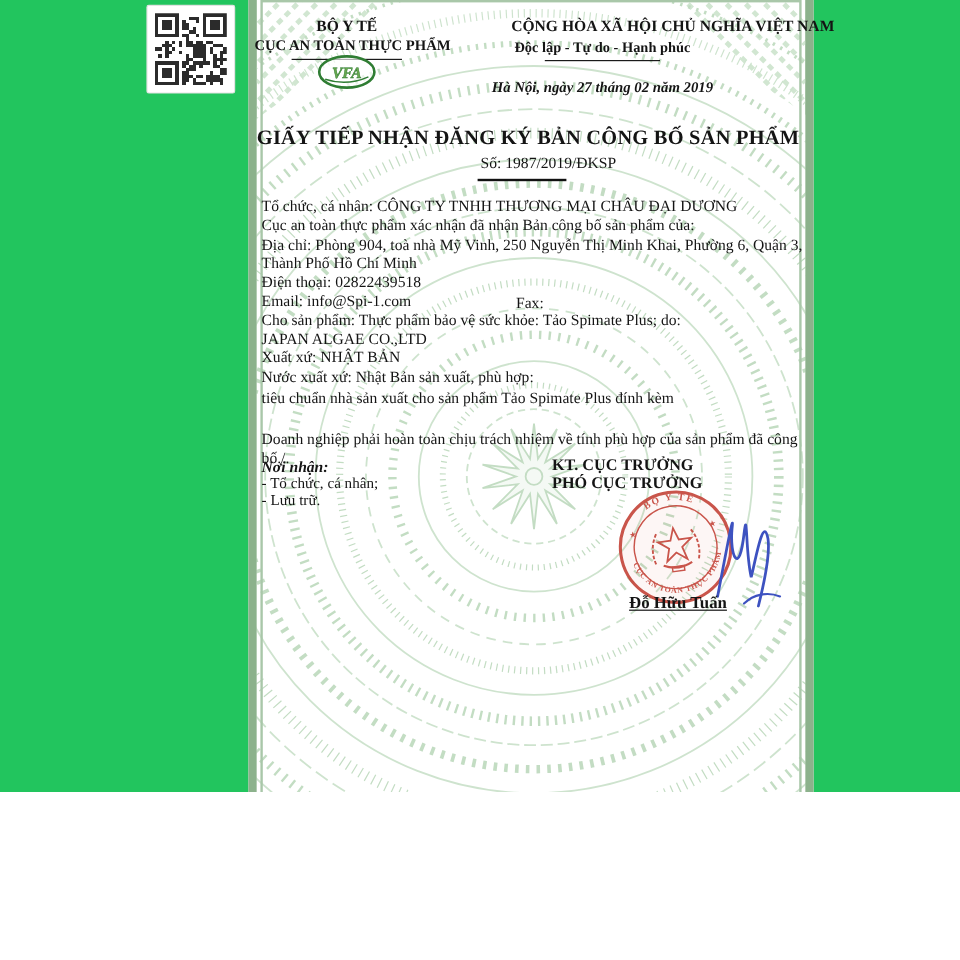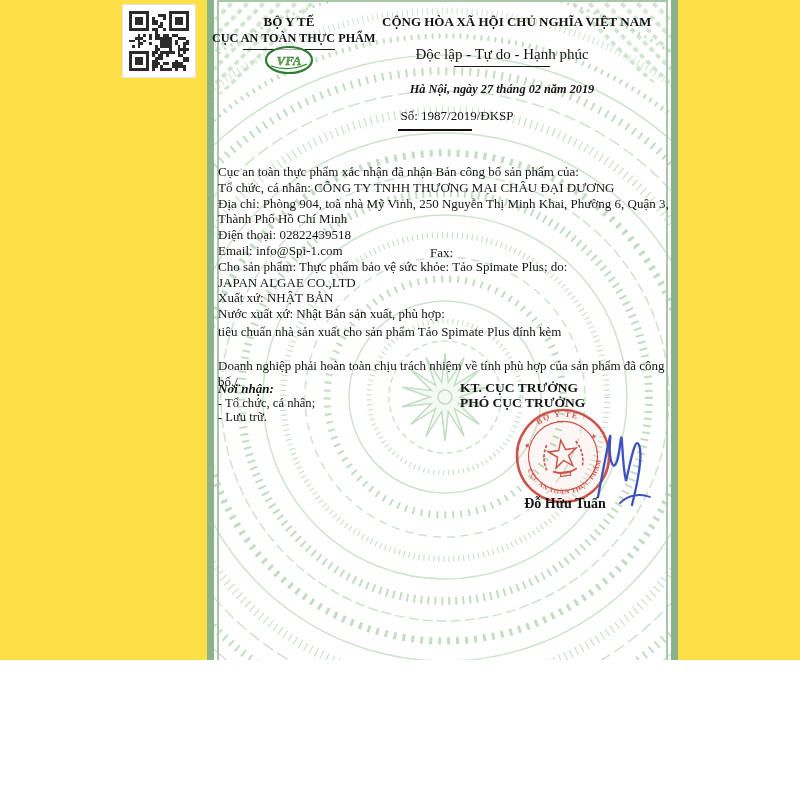--- a/index.html
+++ b/index.html
@@ -1,18 +1,18 @@
 <!DOCTYPE html>
 <html><head>
 <meta charset="utf-8">
 <style>
   * { margin:0; padding:0; box-sizing:border-box; }
   html,body { width:800px; height:800px; }
   body { background:#ffffff; font-family:"Liberation Serif","DejaVu Serif",serif; color:#141414; }
-  .page { position:relative; width:800px; height:660px; overflow:hidden; background:#fde047; }
+  .page { position:relative; width:800px; height:660px; overflow:hidden; background:#22c55e; }
 
   
   .qr-card { position:absolute; left:122px; top:4px; width:74px; height:74px; background:#fff;
              border:1px solid #e3e3e3; border-radius:2px; display:flex; align-items:center; justify-content:center; }
   .qr-card svg { width:60px; height:60px; }
 
   
   .certificate { position:absolute; left:207px; top:-10px; width:471px; height:775px;
                  background:#fff; border:7px solid #8cb28c; }
   .inner-line { position:absolute; inset:3px; border:2px solid #a9c7a9; z-index:1; pointer-events:none; }
@@ -21,22 +21,22 @@
   .content > div { position:absolute; }
 
   .header-left  { left:-2px; top:17px; width:154px; text-align:center; }
   .header-left .l1 { font-weight:bold; font-size:13px; }
   .header-left .l2 { font-weight:bold; font-size:12.2px; margin-top:1px; white-space:nowrap; }
   .rule { border-top:1.5px solid #1a1a1a; height:0; margin:3px auto 0; }
   .header-left .rule { width:92px; }
   .vfa { margin-top:-6px; }
 
   .header-right { left:168px; top:17px; width:240px; text-align:center; }
-  .header-right .l1 { font-weight:bold; font-size:13px; white-space:nowrap; }
-  .header-right .l2 { font-weight:normal; font-size:15px; margin-top:16px; }
+  .header-right .l1 { font-weight:bold; font-size:13px; white-space:nowrap;margin-left:44px; }
+  .header-right .l2 { font-weight:bold; font-size:12px; margin-top:2px; }
   .header-right .rule { width:96px; }
   .date-line { font-style:italic; font-weight:bold; font-size:12.3px; margin-top:15px; }
 
   .title-block { left:0; top:108px; width:442px; text-align:center; }
   .title-main { font-weight:bold; font-size:17px; letter-spacing:.2px; white-space:nowrap; }
   .title-no { font-size:13px; margin-top:3px;padding-left:44px; }
   .title-rule { width:74px; border-top:2px solid #111; height:0; margin:5px auto 0; }
 
   .body { left:4px; top:167px; width:453px; font-size:13px; }
   .body > div { line-height:15.8px; }
@@ -47,21 +47,21 @@
 
   .recipients { left:4px; top:384px; font-size:12.6px; }
   .recipients .lbl { font-weight:bold; font-style:italic; font-size:13px; }
   .recipients .it { line-height:13.6px; }
 
   .kt-block { left:246px; top:384px; width:200px; text-align:left;
               font-weight:bold; font-size:13.5px; line-height:14.5px; }
 
   .stamp { left:299px; top:409px; width:100px; height:100px; transform:rotate(-8deg); opacity:.92; }
   .signature { left:378px; top:420px; width:64px; height:92px; }
-  .signer-name { left:271px; top:499px; width:160px; text-align:center; font-weight:bold; font-size:14px; }
+  .signer-name { left:271px; top:499px; width:160px; text-align:center; font-weight:bold; font-size:14px;text-decoration:underline; }
 
   .dossier-code { position:absolute; left:0; top:784px; width:796px; text-align:center;
                   font-family:"Liberation Sans","DejaVu Sans",sans-serif; font-size:10.5px;
                   letter-spacing:.3px; color:#4e4e4e; }
 </style>
 </head>
 <body>
 
 <div class="page">
 
@@ -270,27 +270,28 @@
       </div>
 
       <div class="header-right">
         <div class="l1">CỘNG HÒA XÃ HỘI CHỦ NGHĨA VIỆT NAM</div>
         <div class="l2">Độc lập - Tự do - Hạnh phúc</div>
         <div class="rule"></div>
         <div class="date-line">Hà Nội, ngày 27 tháng 02 năm 2019</div>
       </div>
 
       <div class="title-block">
+        <div class="title-main">GIẤY TIẾP NHẬN ĐĂNG KÝ BẢN CÔNG BỐ SẢN PHẨM</div>
         <div class="title-no">Số: 1987/2019/ĐKSP</div>
         <div class="title-rule"></div>
       </div>
 
       <div class="body">
+        <div>Tổ chức, cá nhân: CÔNG TY TNHH THƯƠNG MẠI CHÂU ĐẠI DƯƠNG</div>
         <div>Cục an toàn thực phẩm xác nhận đã nhận Bản công bố sản phẩm của:</div>
-        <div>Tổ chức, cá nhân: CÔNG TY TNHH THƯƠNG MẠI CHÂU ĐẠI DƯƠNG</div>
         <div>Địa chỉ: Phòng 904, toà nhà Mỹ Vinh, 250 Nguyễn Thị Minh Khai, Phường 6, Quận 3, Thành Phố Hồ Chí Minh</div>
         <div class="row">
           <span>Điện thoại: 02822439518</span>
           <span class="fax">Fax:</span>
         </div>
         <div>Email: info@Spi-1.com</div>
         <div>Cho sản phẩm: Thực phẩm bảo vệ sức khỏe: Tảo Spimate Plus; do:</div>
         <div>JAPAN ALGAE CO.,LTD</div>
         <div>Xuất xứ: NHẬT BẢN</div>
         <div>Nước xuất xứ: Nhật Bản sản xuất, phù hợp:</div>

